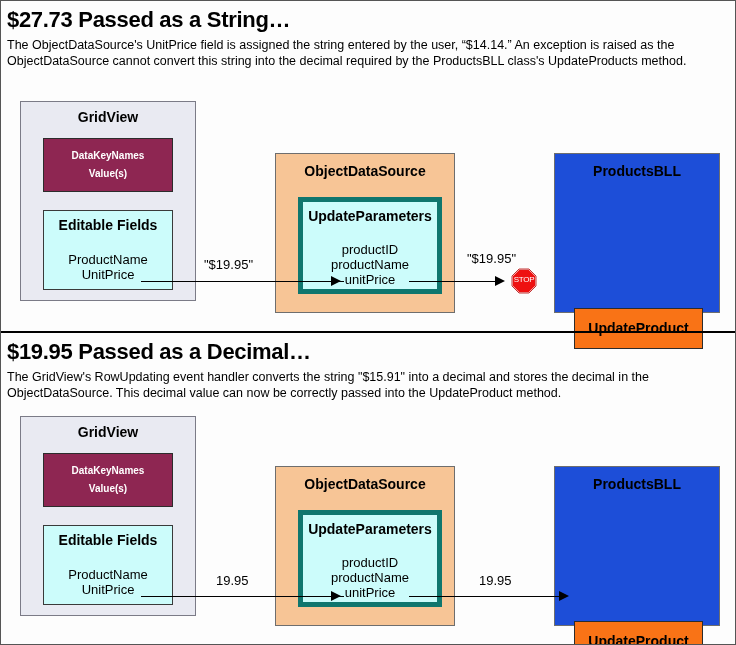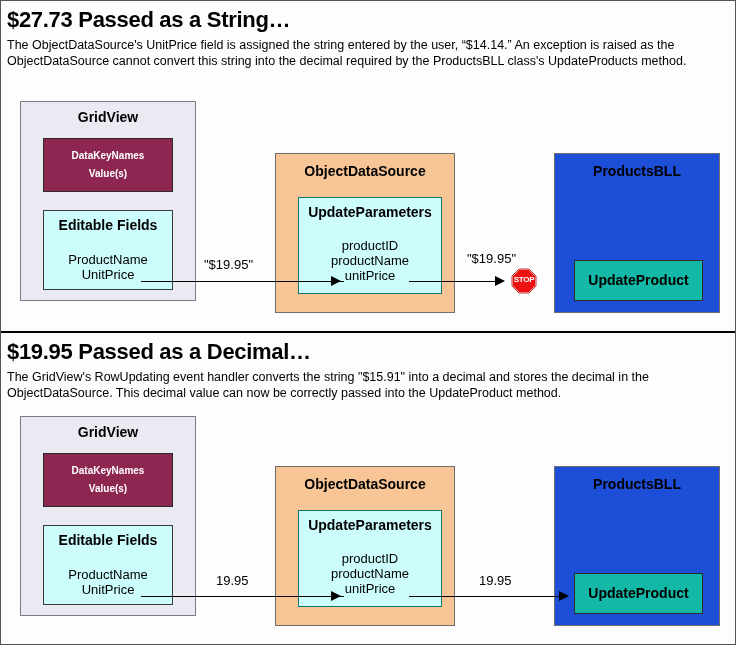--- a/index.html
+++ b/index.html
@@ -74,29 +74,30 @@
   .editable {
     background: #ccfcfb;
     border: 1px solid #3a3a3a;
   }
   .ods {
     background: #f7c596;
     border: 1px solid #6e6e6e;
   }
   .updateparams {
     background: #ccfcfb;
-    border: 1px solid #0f766e;
+    border: 5px solid #0f766e;
   }
   .bll {
     background: #1d4ed8;
     border: 1px solid #6e6e6e;
   }
   .updateproduct {
-    background: #14b8a6;
+    background: #f97316;
     border: 1px solid #2c2c2c;
+    margin-top: 48px;
   }
 
   .ctext {
     position: absolute;
     left: 0; right: 0;
     text-align: center;
     font-size: 13px;
     color: #000000;
     line-height: 15px;
   }
@@ -134,21 +135,21 @@
     position: absolute;
     width: 26px;
     height: 26px;
   }
   .stop-text {
     position: absolute;
     left: 0; right: 0;
     top: 7px;
     text-align: center;
     font-size: 8px;
-    font-weight: bold;
+    font-weight: normal;
     color: #ffffff;
     letter-spacing: -0.3px;
     font-family: "Liberation Sans", sans-serif;
   }
 </style>
 </head>
 <body>
 
 <div id="page">
 

